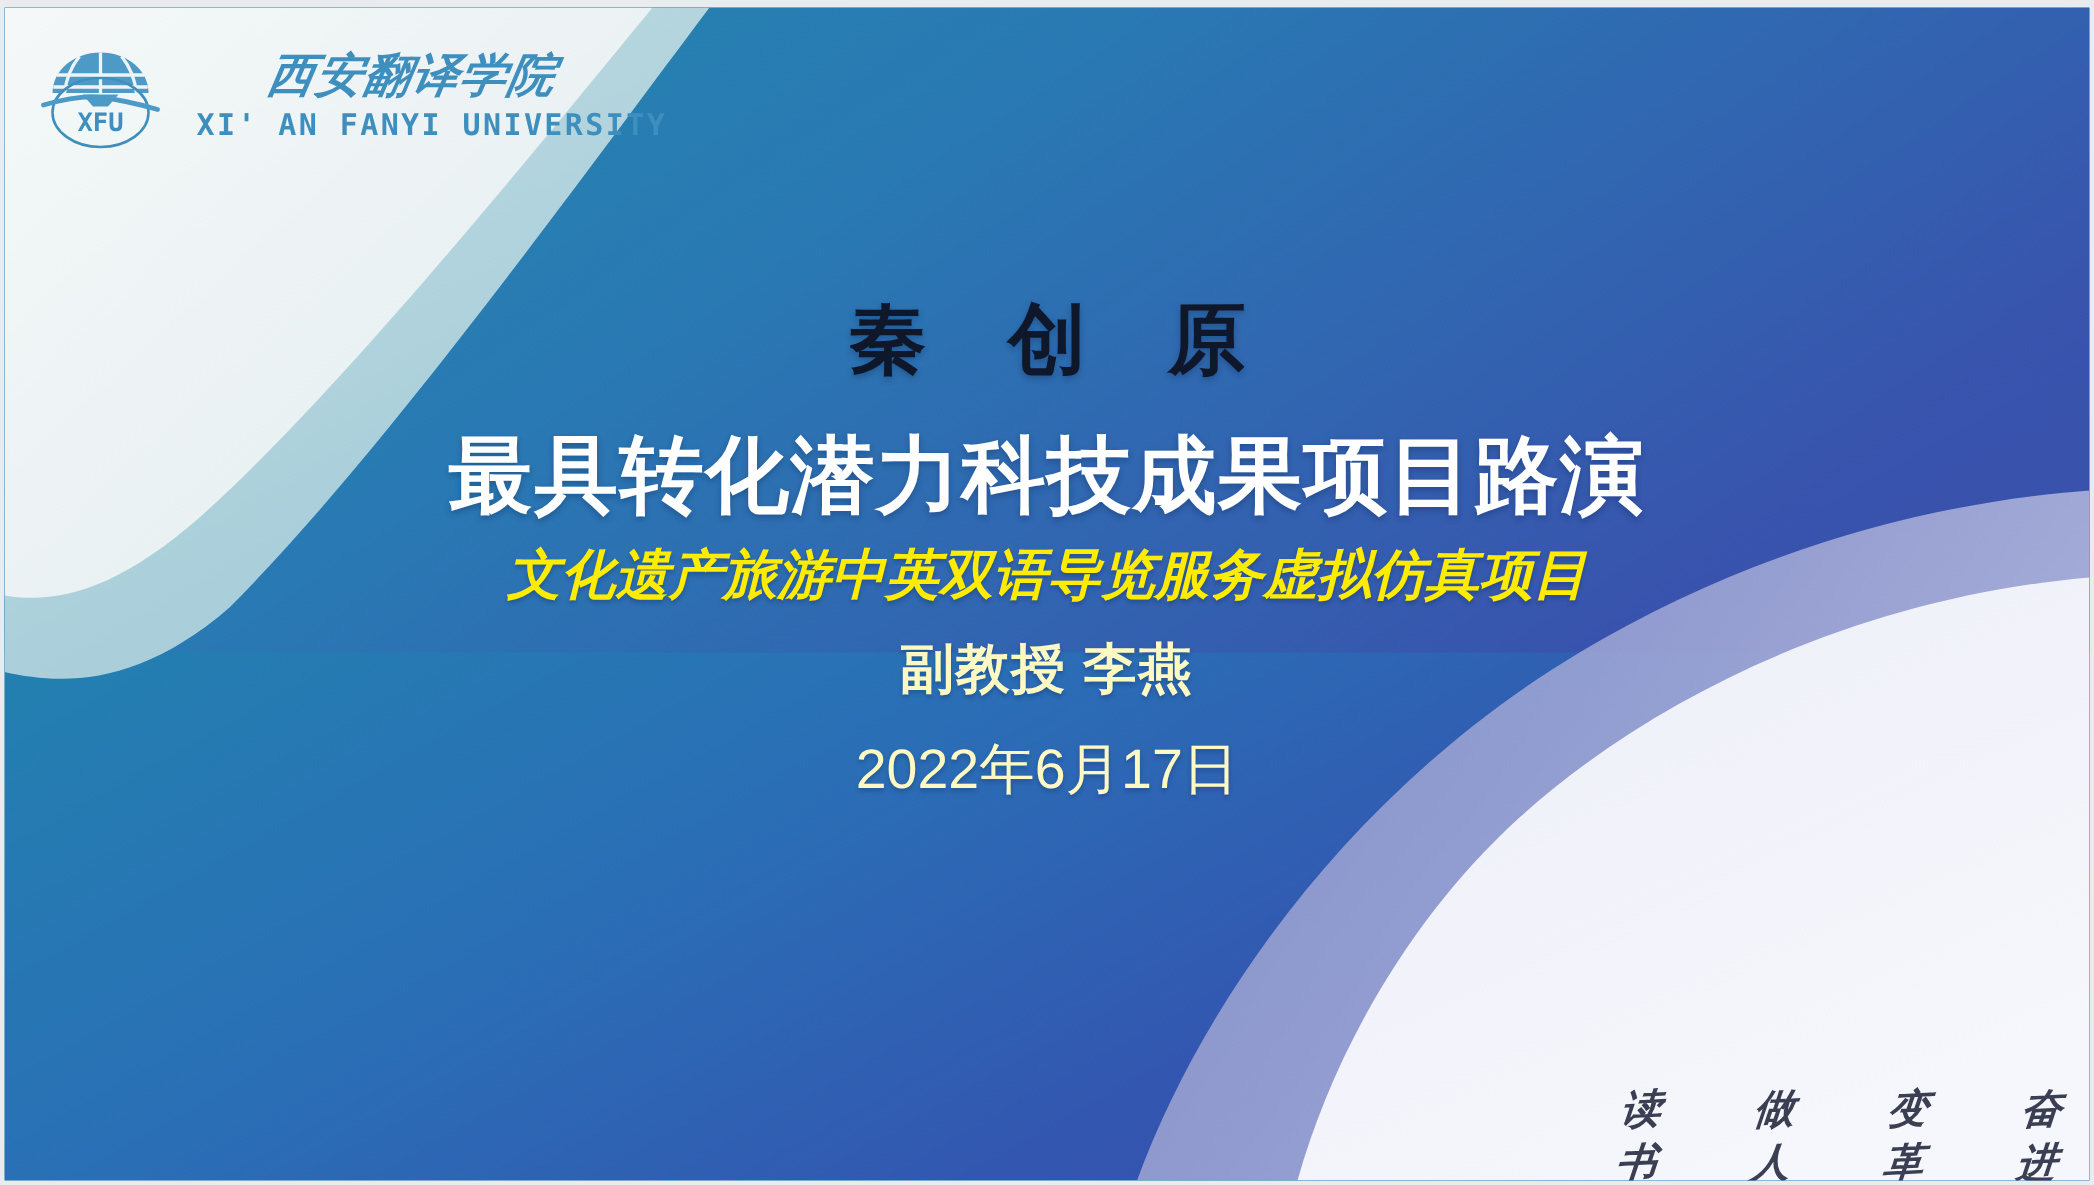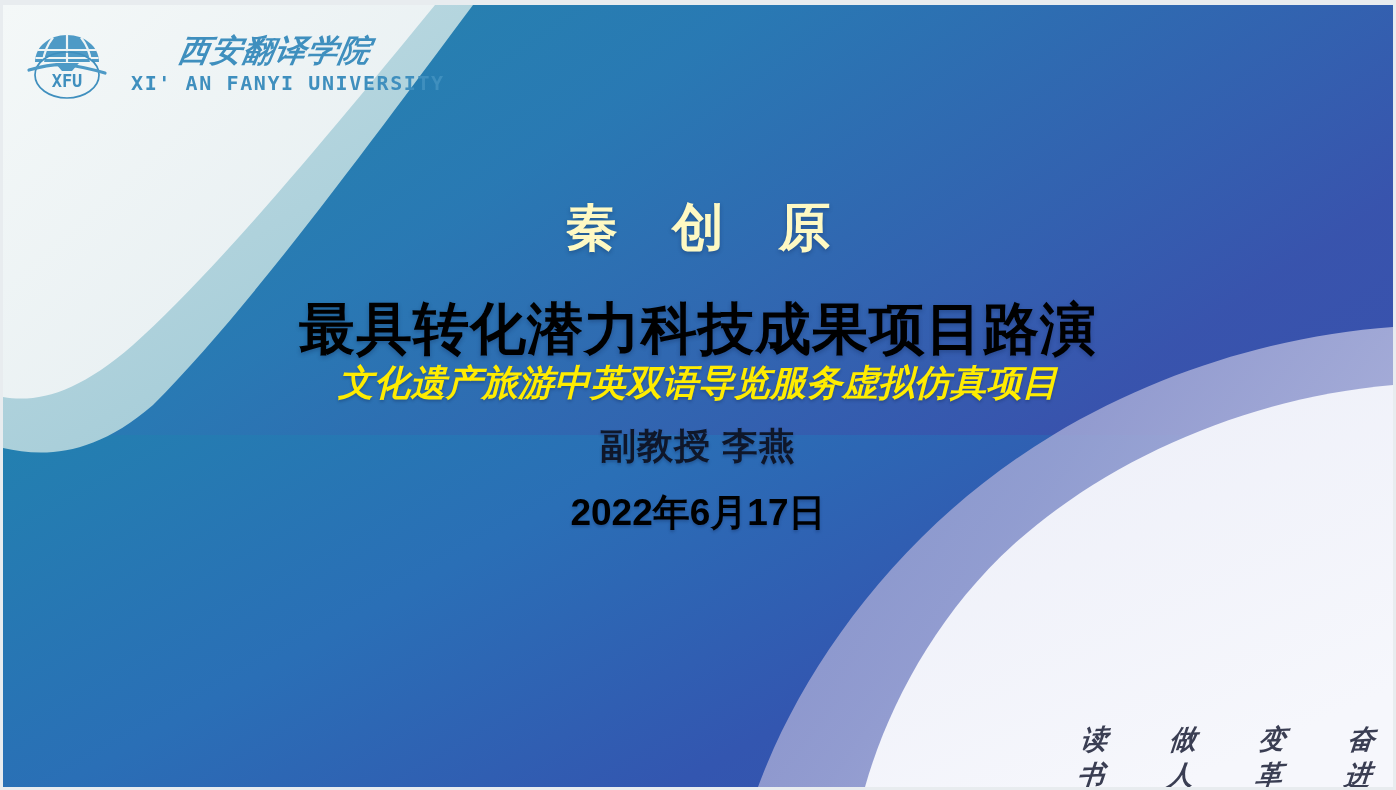--- a/index.html
+++ b/index.html
@@ -86,33 +86,33 @@
     white-space: nowrap;
     line-height: 1;
   }
 
   #headline-main {
     position: absolute;
     top: 196px;
     width: 100%;
     font-size: 52px;
     font-weight: 700;
-    color: #fef9c3;
+    color: #0f172a;
     letter-spacing: 20px;
     text-indent: 20px;
     text-shadow: 0 2px 4px rgba(10,30,70,0.30);
   }
 
   #headline-sub {
     position: absolute;
-    top: 296px;
+    top: 284px;
     width: 100%;
     font-size: 56px;
     font-weight: 700;
-    color: #000000;
+    color: #ffffff;
     letter-spacing: 1px;
     text-shadow: 0 2px 4px rgba(10,30,70,0.30);
   }
 
   #project-name {
     position: absolute;
     top: 360px;
     width: 100%;
     font-size: 36px;
     font-weight: 700;
@@ -121,32 +121,32 @@
     text-shadow: 0 2px 3px rgba(10,30,70,0.28);
     font-style: italic;
   }
 
   #presenter {
     position: absolute;
     top: 423px;
     width: 100%;
     font-size: 36px;
     font-weight: 700;
-    color: #0f172a;
+    color: #fef9c3;
     letter-spacing: 1px;
     text-shadow: 0 2px 3px rgba(10,30,70,0.28);
   }
 
   #date-line {
     position: absolute;
     top: 489px;
     width: 100%;
     font-size: 37px;
-    font-weight: 700;
-    color: #000000;
+    font-weight: 400;
+    color: #fef9c3;
     letter-spacing: 0px;
     text-shadow: 0 2px 3px rgba(10,30,70,0.28);
   }
 
   
   #motto {
     position: absolute;
     left: 1076px;
     top: 716px;
     display: flex;

